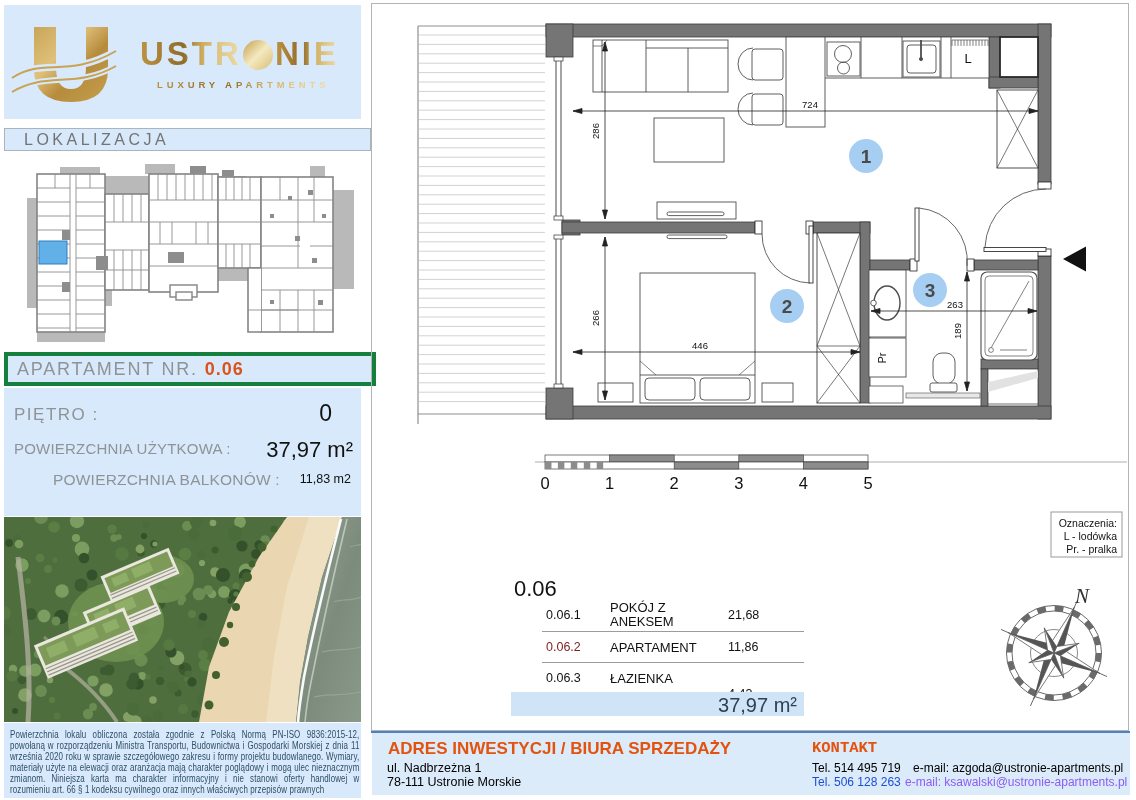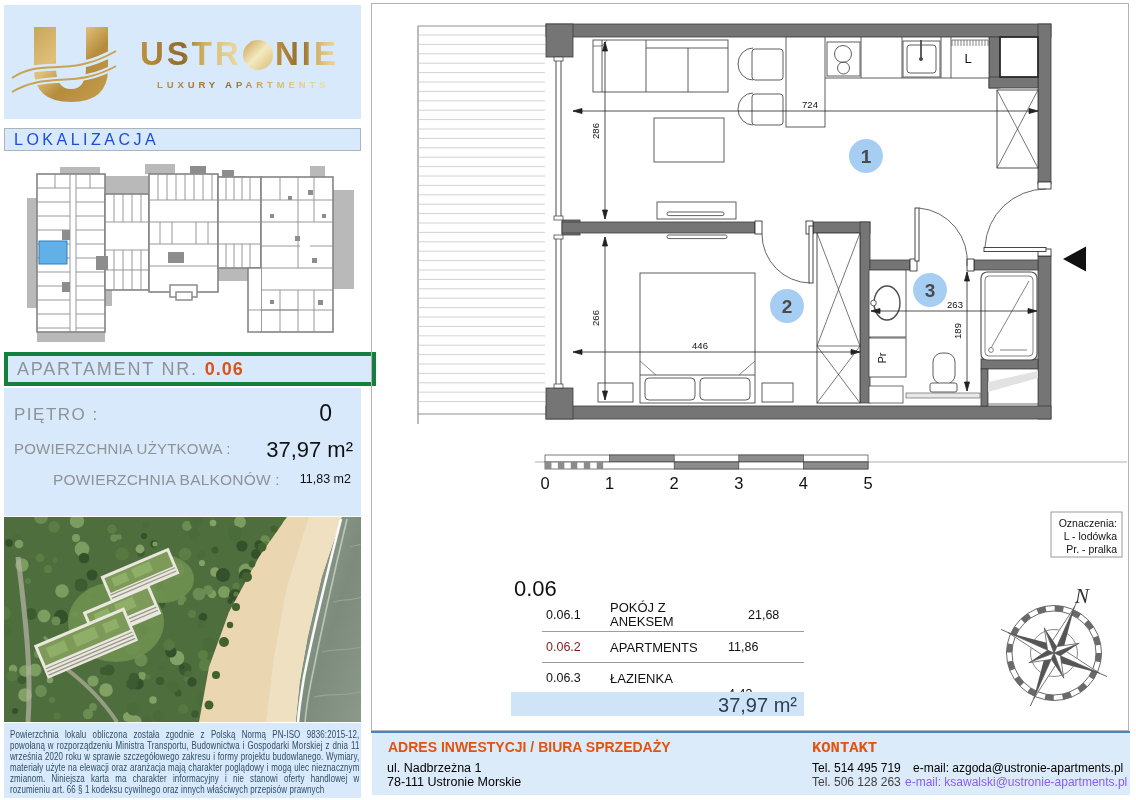--- a/index.html
+++ b/index.html
@@ -44,21 +44,21 @@
 
   <g font-family="Liberation Sans, sans-serif" font-weight="bold">
     <text x="136" y="60" font-size="33" letter-spacing="3" fill="url(#gT)">USTR</text>
     <circle cx="254" cy="50" r="15" fill="url(#gO)"></circle>
     <text x="271" y="60" font-size="33" letter-spacing="3" fill="url(#gT)">NIE</text>
     <text x="153" y="83" font-size="9.5" letter-spacing="3.9" fill="url(#gT)">LUXURY APARTMENTS</text>
   </g>
 </svg>
 
 <div class="abs" style="left:4px;top:128px;width:355px;height:21px;background:#d7e9fb;border:1px solid #a9b4bd;
-     font-size:16px;color:#1d4ed8;letter-spacing:3.5px;line-height:21px;padding-left:9px;box-sizing:content-box;width:346px;">LOKALIZACJA</div>
+     font-size:16px;color:#737373;letter-spacing:3.5px;line-height:21px;padding-left:19px;box-sizing:content-box;width:346px;">LOKALIZACJA</div>
 
 <svg class="abs" style="left:4px;top:156px;" width="357" height="192" viewBox="4 156 357 192">
 
   <g fill="#b9b9b9">
     <rect x="27" y="198" width="10" height="110"></rect>
     <rect x="102" y="176" width="47" height="18"></rect>
     <rect x="218" y="176" width="28" height="16"></rect>
     <rect x="310" y="166" width="15" height="11"></rect>
     <rect x="333" y="190" width="21" height="99"></rect>
     <rect x="102" y="274" width="10" height="32"></rect>
@@ -735,43 +735,43 @@
     </g>
     <text x="1082" y="603" font-size="21" font-style="italic" fill="#333" text-anchor="middle" font-family="Liberation Serif, serif">N</text>
   </g>
   </g>
 </svg>
 
 <div class="abs" style="left:514px;top:576px;font-size:22px;color:#111;">0.06</div>
 
 <div class="abs" style="left:546px;top:608px;font-size:12.5px;color:#111;">0.06.1</div>
 <div class="abs" style="left:610px;top:601px;font-size:13px;color:#111;line-height:13.5px;">POKÓJ Z<br>ANEKSEM</div>
-<div class="abs" style="left:728px;top:608px;font-size:12.5px;color:#111;margin-left:20px;">21,68</div>
+<div class="abs" style="left:728px;top:608px;font-size:12.5px;color:#111;">21,68</div>
 <div class="abs" style="left:542px;top:631px;width:262px;height:1px;background:#9c9c9c;"></div>
 
 <div class="abs" style="left:546px;top:640px;font-size:12.5px;color:#7f1d1d;">0.06.2</div>
-<div class="abs" style="left:610px;top:640px;font-size:13px;color:#111;">APARTMENTS</div>
+<div class="abs" style="left:610px;top:640px;font-size:13px;color:#111;">APARTAMENT</div>
 <div class="abs" style="left:728px;top:640px;font-size:12.5px;color:#111;">11,86</div>
 <div class="abs" style="left:542px;top:662px;width:262px;height:1px;background:#9c9c9c;"></div>
 
 <div class="abs" style="left:546px;top:671px;font-size:12.5px;color:#111;">0.06.3</div>
 <div class="abs" style="left:610px;top:671px;font-size:13px;color:#111;">ŁAZIENKA</div>
 <div class="abs" style="left:728px;top:671px;font-size:12.5px;color:#111;margin-top:16px;">4,43</div>
 
 <div class="abs" style="left:511px;top:692px;width:293px;height:24px;background:#cfe4f7;"></div>
 <div class="abs" style="left:511px;top:694px;width:286px;text-align:right;font-size:20px;color:#2e4156;">37,97 m²</div>
 
 <div class="abs" style="left:371px;top:731px;width:759px;height:2px;background:#4f81bd;"></div>
 
 <div class="abs" style="left:372px;top:733px;width:758px;height:62px;background:#dcebf9;"></div>
 
-<div class="abs" style="left:388px;top:739px;font-size:14px;font-weight:bold;color:#e2530f;">ADRES INWESTYCJI / BIURA SPRZEDAŻY</div>
+<div class="abs" style="left:388px;top:739px;font-size:17px;font-weight:bold;color:#e2530f;">ADRES INWESTYCJI / BIURA SPRZEDAŻY</div>
 
 <div class="abs" style="left:387px;top:761px;font-size:12.5px;color:#000;">ul. Nadbrzeżna 1</div>
 <div class="abs" style="left:387px;top:775px;font-size:12.5px;color:#000;">78-111 Ustronie Morskie</div>
 
 <div class="abs" style="left:812px;top:739px;font-size:15.5px;font-weight:bold;color:#e2530f;font-family:Liberation Mono, monospace;">KONTAKT</div>
 
 <div class="abs" style="left:812px;top:761px;font-size:12px;color:#000;">Tel. 514 495 719</div>
-<div class="abs" style="left:812px;top:775px;font-size:12px;color:#404040;">Tel. 506 128 263</div>
+<div class="abs" style="left:812px;top:775px;font-size:12px;color:#1d4ed8;">Tel. 506 128 263</div>
 
 <div class="abs" style="left:913px;top:761px;font-size:12px;color:#000;">e-mail: azgoda@ustronie-apartments.pl</div>
 <div class="abs" style="left:905px;top:775px;font-size:12px;color:#8b5cf6;">e-mail: ksawalski@ustronie-apartments.pl</div>
 
 </body></html>

